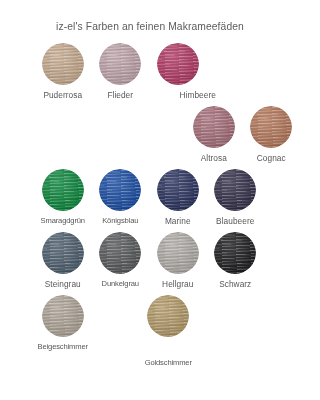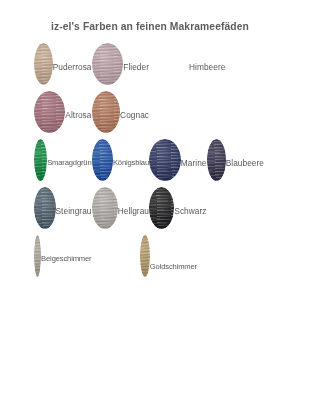--- a/index.html
+++ b/index.html
@@ -19,37 +19,38 @@
     height: 400px;
     background: #ffffff;
     box-sizing: border-box;
   }
   #title {
     text-align: center;
     font-size: 10.3px;
     color: #5c5c5c;
     letter-spacing: 0.1px;
     padding-top: 20px;
-    font-weight: 700;
+    font-weight: 400;
     line-height: 13px;
   }
   .row {
     display: flex;
     justify-content: flex-start;
     padding-left: 34px;
     box-sizing: border-box;
   }
   .row.r1 { margin-top: 10px; }
-  .row.r2 { margin-top: 6px; }
+  .row.r2 { margin-top: 6px; justify-content: flex-end; }
   .row.r3 { margin-top: 6px; }
   .row.r4 { margin-top: 6px; }
   .row.r5 { margin-top: 6px; gap: 48px; }
   .cell {
     width: 57.5px;
     display: flex;
+    flex-direction: column;
     align-items: center;
   }
   .swatch {
     width: 42px;
     height: 42px;
     border-radius: 50%;
     position: relative;
     overflow: hidden;
   }
   .swatch .base {
@@ -202,20 +203,29 @@
       <div class="swatch">
         <div class="base" style="background: rgb(78, 96, 112);"></div>
         <div class="threads"></div>
         <div class="threads2"></div>
         <div class="sheen"></div>
       </div>
       <div class="label" style="color: rgb(88, 88, 88);">Steingrau</div>
     </div>
     <div class="cell">
       <div class="swatch">
+        <div class="base" style="background: rgb(88, 91, 93);"></div>
+        <div class="threads"></div>
+        <div class="threads2"></div>
+        <div class="sheen"></div>
+      </div>
+      <div class="label tight" style="color: rgb(88, 88, 88);">Dunkelgrau</div>
+    </div>
+    <div class="cell">
+      <div class="swatch">
         <div class="base" style="background: rgb(180, 176, 171);"></div>
         <div class="threads"></div>
         <div class="threads2"></div>
         <div class="sheen"></div>
       </div>
       <div class="label" style="color: rgb(88, 88, 88);">Hellgrau</div>
     </div>
     <div class="cell">
       <div class="swatch">
         <div class="base" style="background: rgb(29, 29, 31);"></div>

